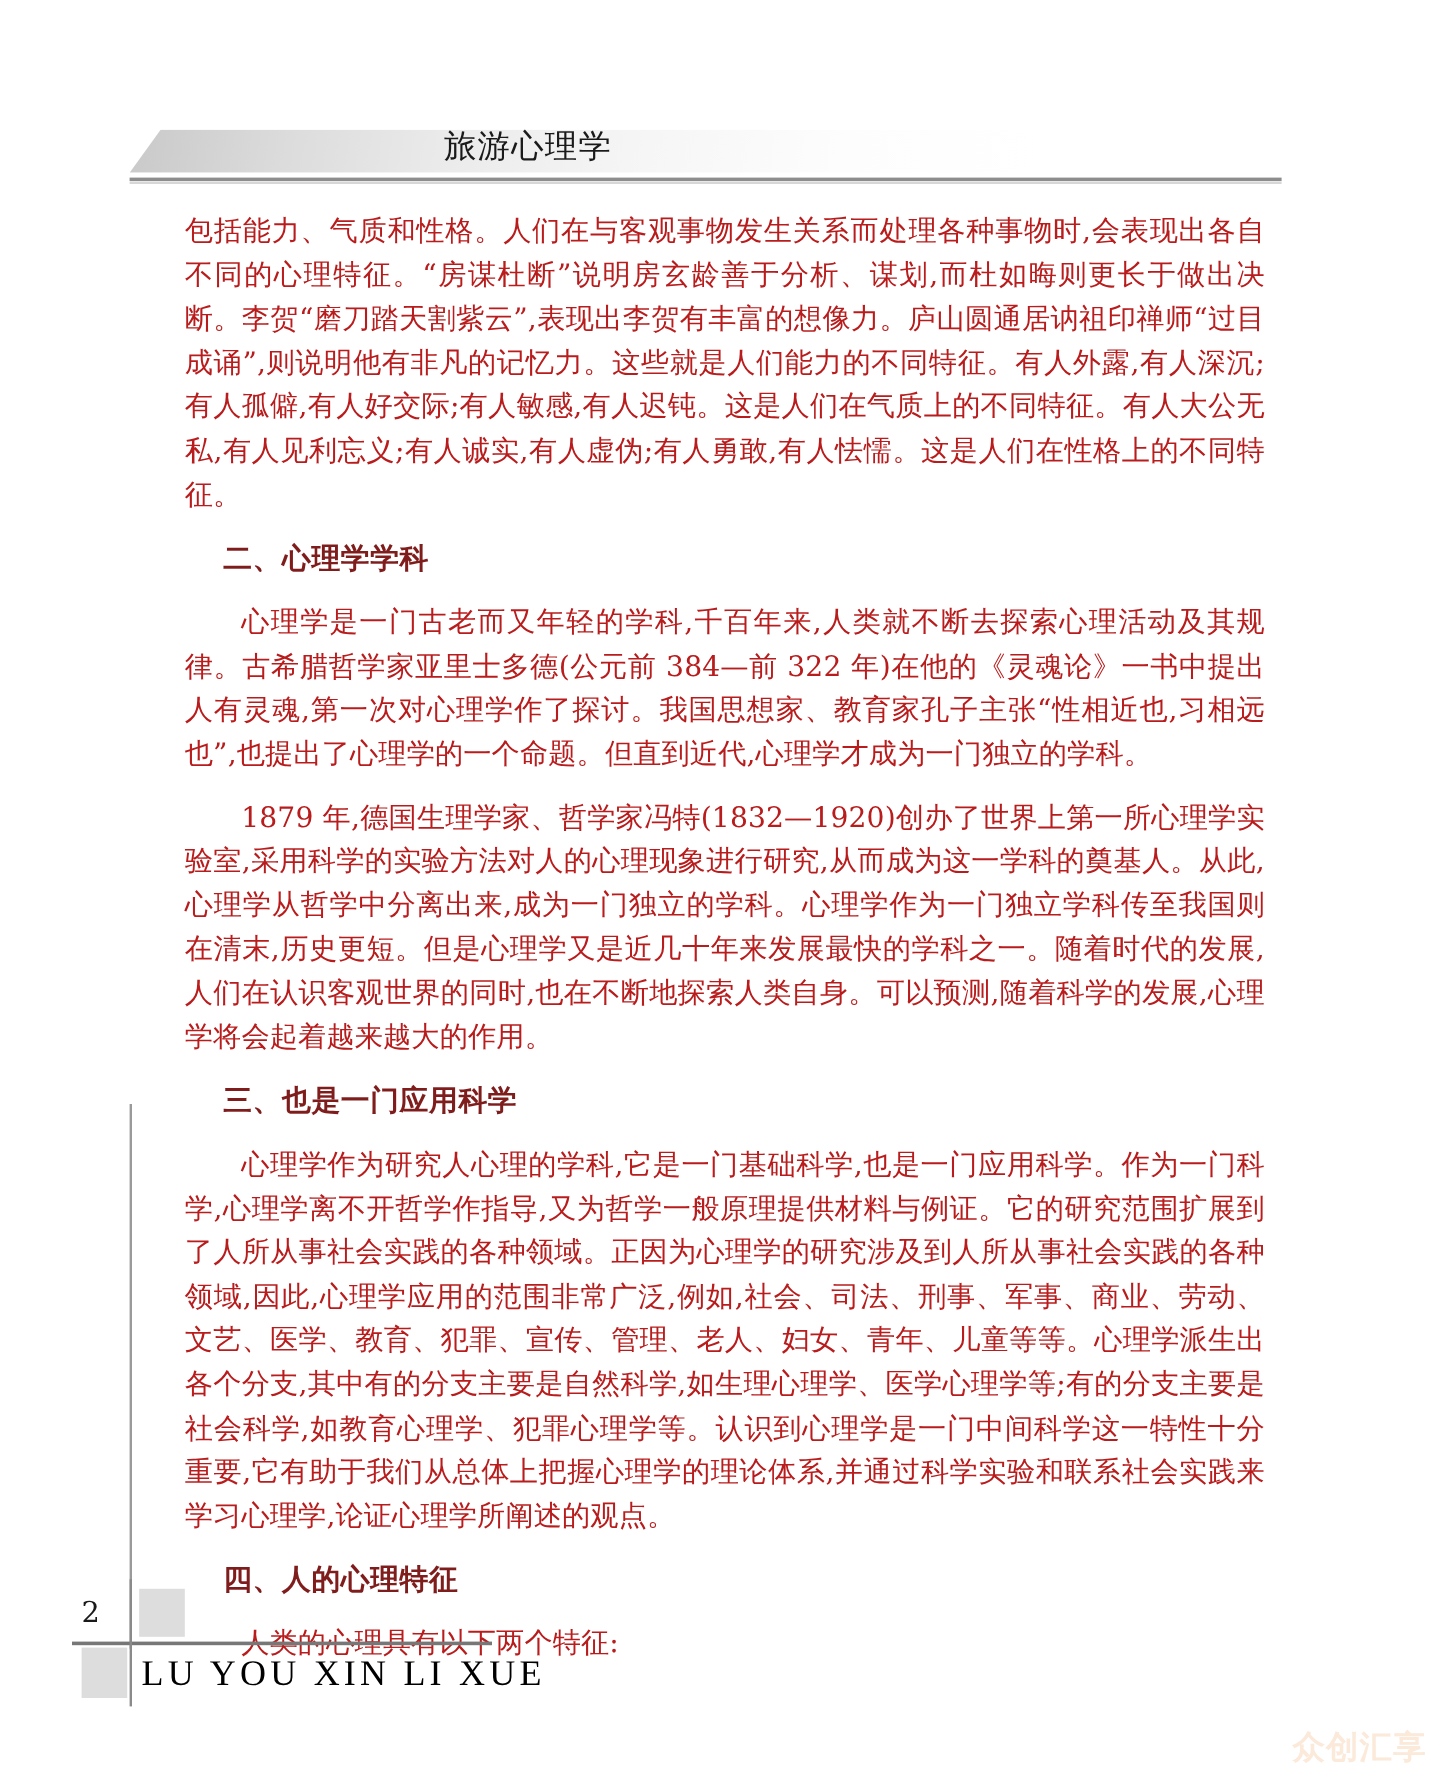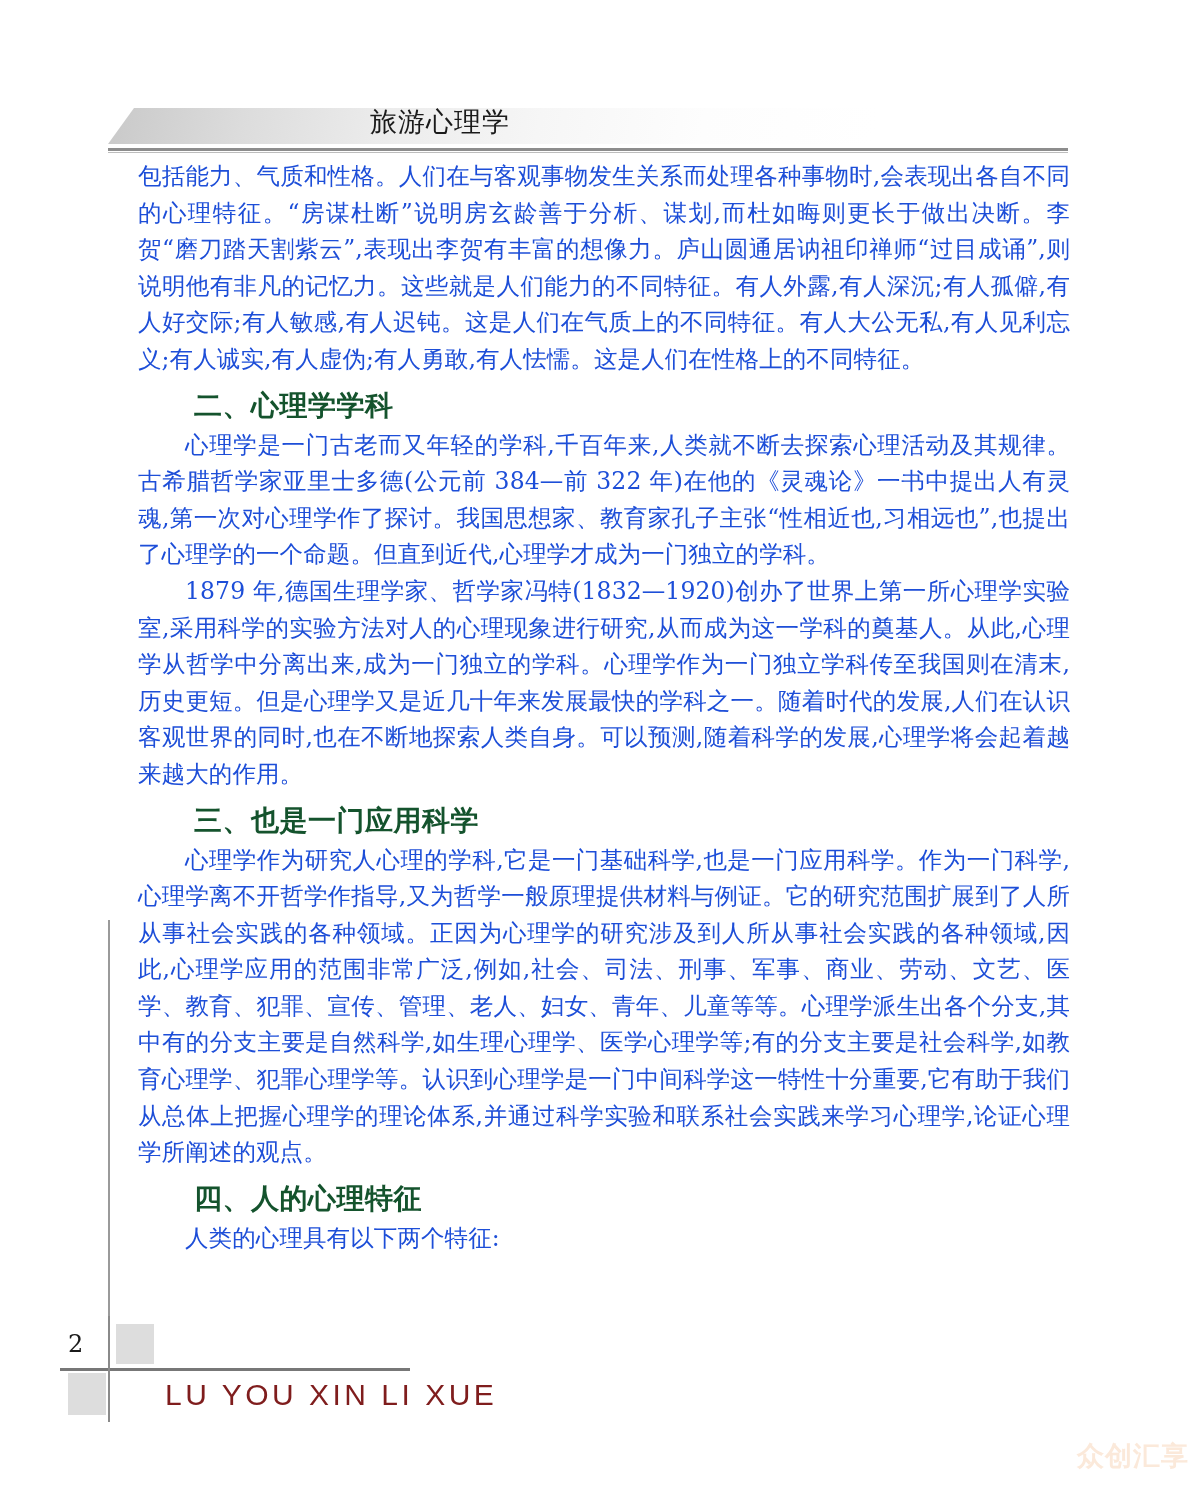--- a/index.html
+++ b/index.html
@@ -69,39 +69,39 @@
   }
 
   
   .content {
     position: absolute;
     left: 138px;
     top: 158px;
     width: 932px;
   }
   p.para {
-    margin: 0;
+    margin: 16px;
     font-size: 23.5px;
     line-height: 36.6px;
-    color: #1d4ed8;
+    color: #b91c1c;
     text-align: justify;
     text-justify: inter-ideograph;
     letter-spacing: 0.1px;
     font-family: "DejaVu Serif", "Liberation Serif", serif;
   }
   p.para.indent {
     text-indent: 2em;
   }
   h2.section {
     margin: 9px 0 2px 0;
     text-indent: 2em;
-    font-size: 28px;
+    font-size: 24px;
     line-height: 38px;
     font-weight: bold;
-    color: #14532d;
+    color: #7f1d1d;
     font-family: "DejaVu Sans", "Liberation Sans", sans-serif;
     letter-spacing: 0.5px;
   }
 
   
   .left-rule {
     position: absolute;
     left: 108px;
     top: 920px;
     width: 2px;
@@ -156,24 +156,23 @@
     width: 2px;
     height: 106px;
     background: #8a8a8a;
   }
   .footer-pinyin {
     position: absolute;
     left: 58px;
     top: 48px;
     font-size: 30px;
     letter-spacing: 3.5px;
-    color: #7f1d1d;
-    font-family: Liberation Sans, sans-serif;
+    color: #000000;
+    font-family: Liberation Serif, serif;
     white-space: nowrap;
-    margin-left: 47px;
   }
 
   
   .watermark {
     position: absolute;
     right: 14px;
     bottom: 12px;
     font-size: 27px;
     letter-spacing: 1px;
     color: #fbe9da;

